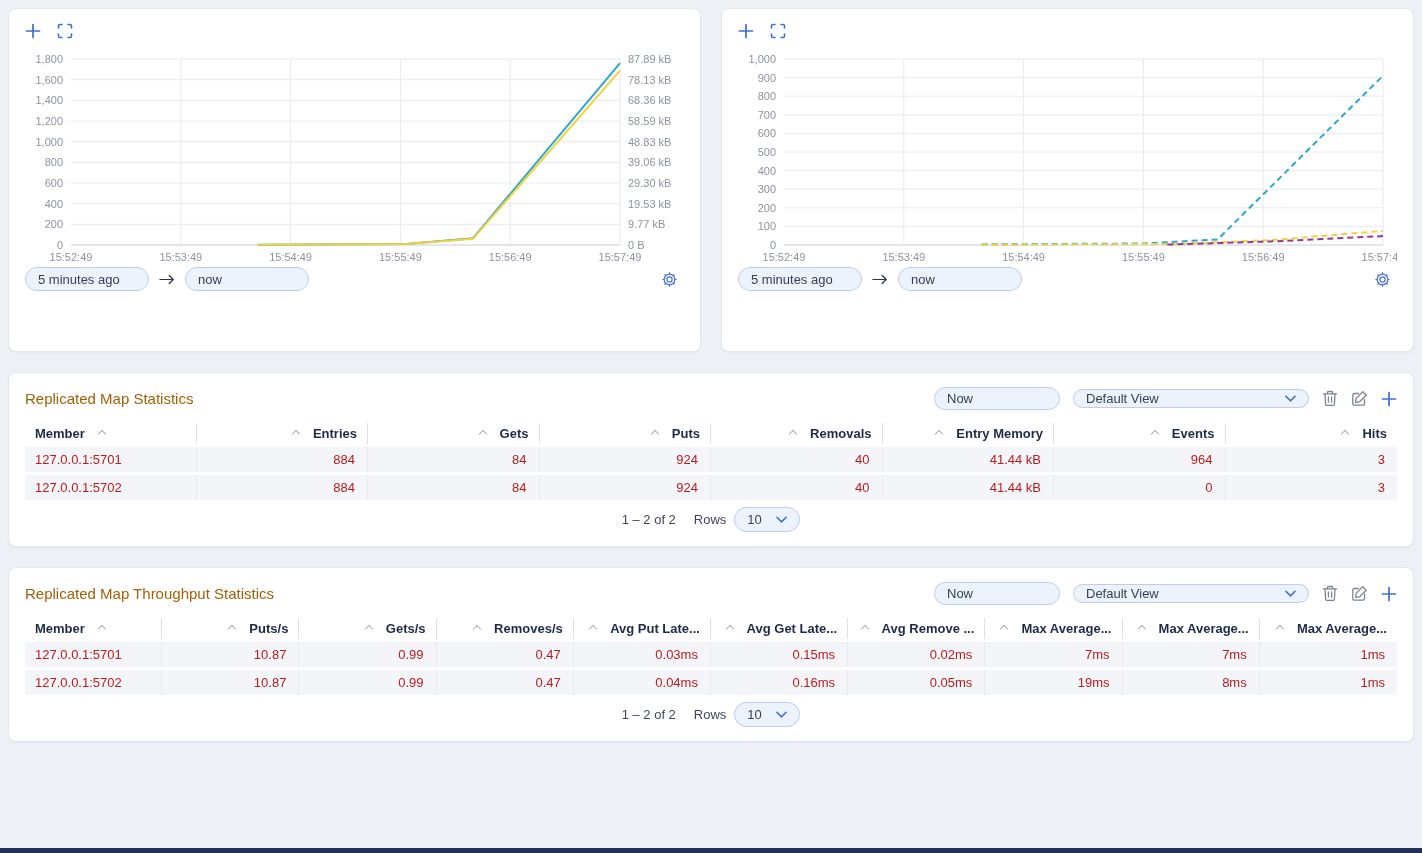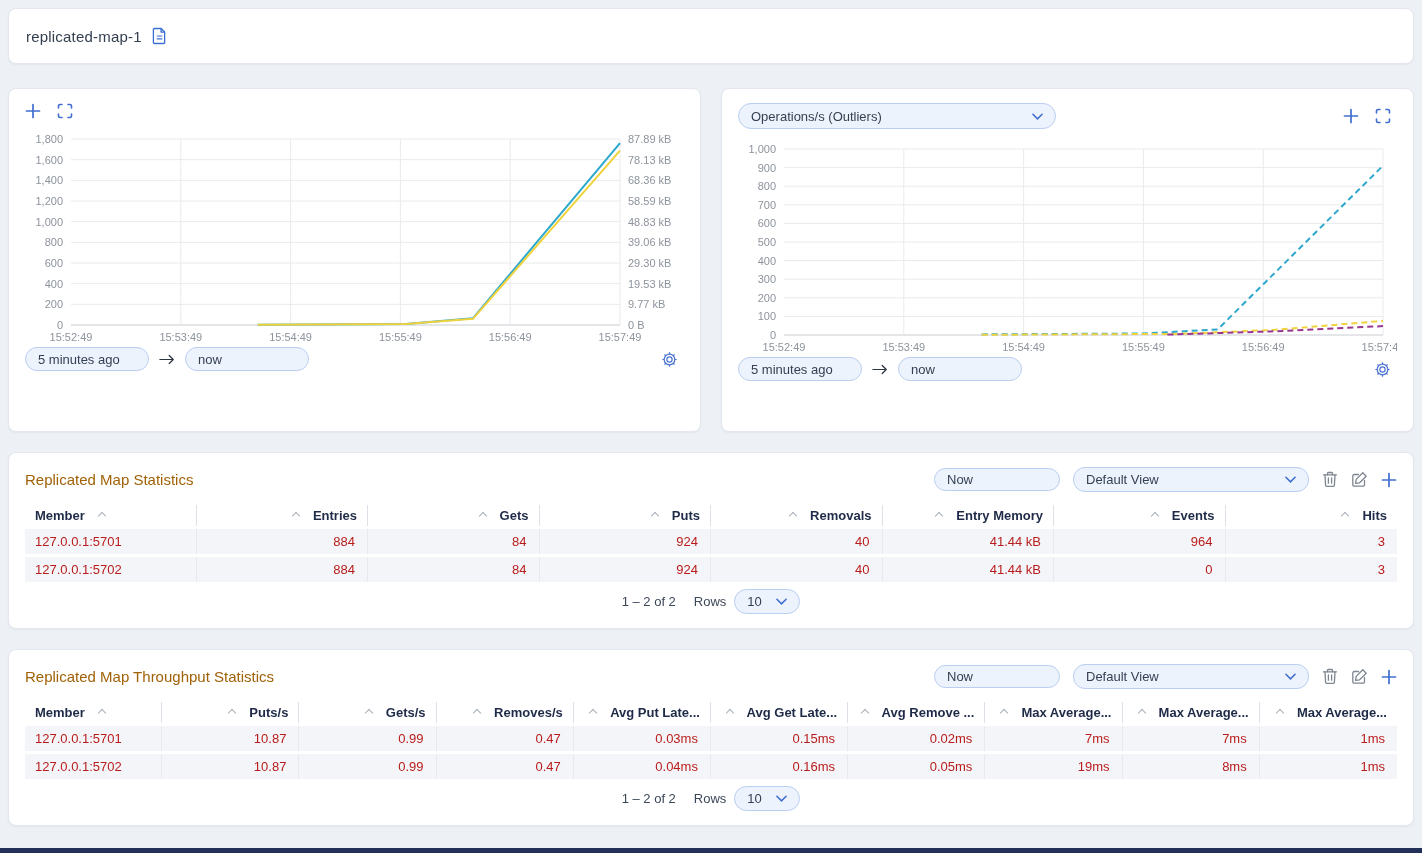--- a/index.html
+++ b/index.html
@@ -19,21 +19,21 @@
   .chart-plot{height:216px;width:100%}
   .chart-foot{display:flex;align-items:center;gap:8px;}
   .pill.input{width:124px;height:24px}
   .arrow{display:inline-flex;margin:0 2px}
   .gear{margin-left:auto;margin-right:6px}
   .table-card{padding:14px 16px 8px;margin-bottom:20px}
   .table-head{display:flex;align-items:center;margin-bottom:10px}
   .table-title{font-size:15px;color:#a16207}
   .table-controls{margin-left:auto;display:flex;align-items:center;gap:13px}
   .pill.now{width:126px;height:23px;border-radius:12px}
-  .pill.view{width:236px;height:25px;border-radius:12px}
+  .pill.view{width:236px;height:19px;border-radius:12px}
   table{width:100%;border-collapse:separate;border-spacing:0 3px;table-layout:fixed}
   th{font-size:13px;font-weight:700;color:#1e2a47;padding:3px 10px;border-right:1px solid #dde1e7;cursor:pointer}
   th:last-child{border-right:none}
   .hcell{display:flex;align-items:center;justify-content:flex-end;gap:14px}
   th.member .hcell{justify-content:flex-start}
   td{background:#f4f5f8;font-size:13px;color:#b91c1c;padding:5px 12px;text-align:right;border-right:1px solid #e7e9ee}
   td:last-child{border-right:none}
   td.member{text-align:left;padding-left:10px}
   .crt{width:6px;height:6px;border-left:1.4px solid #a9b0ba;border-top:1.4px solid #a9b0ba;transform:rotate(45deg);display:inline-block;flex:none}
   .pagination{display:flex;align-items:center;justify-content:center;gap:8px;margin-top:4px;font-size:13px;color:#3c4758;padding-bottom:6px}
@@ -41,30 +41,20 @@
   .pill.rows{width:66px;height:25px;border-radius:14px;justify-content:space-between}
   .bottom-bar{position:fixed;left:0;bottom:0;width:1422px;height:5px;background:#22305a}
   svg{flex:none}
   svg text{font-family:"Liberation Sans",sans-serif}
 </style>
 </head>
 <body>
 
 <div class="page">
 
-  <div class="card topbar">
-    <span class="topbar-title">replicated-map-1</span>
-    <span class="icon-btn">
-      <svg width="15" height="18" viewBox="0 0 16 19" fill="none" stroke="#3b6fd4" stroke-width="1.4" stroke-linejoin="round">
-        <path d="M2.5 1.5h7.2l3.8 3.8v11.2a1 1 0 0 1-1 1h-10a1 1 0 0 1-1-1V2.5a1 1 0 0 1 1-1z"></path>
-        <path d="M9.7 1.5v3.8h3.8"></path>
-        <path d="M5 9.5h6M5 12.5h6" stroke-width="1.2"></path>
-      </svg>
-    </span>
-  </div>
 
   <div class="charts-row">
 
     <section class="card chart-card">
       <div class="chart-head">
         <div class="head-icons">
           <span class="icon-btn">
             <svg width="16" height="16" viewBox="0 0 16 16" fill="none" stroke="#3f6fd0" stroke-width="1.7" stroke-linecap="round">
                 <path d="M8 1.5v13M1.5 8h13"></path>
               </svg>
@@ -141,26 +131,20 @@
             <circle cx="10" cy="10" r="3.1"></circle>
               <circle cx="10" cy="10" r="6.3"></circle>
             <path d="M10 1.6v2.1M10 16.3v2.1M1.6 10h2.1M16.3 10h2.1M4.1 4.1l1.5 1.5M14.4 14.4l1.5 1.5M15.9 4.1l-1.5 1.5M5.6 14.4l-1.5 1.5"></path>
           </svg>
         </span>
       </div>
     </section>
 
     <section class="card chart-card">
       <div class="chart-head">
-        <div class="pill select wide">
-          <span>Operations/s (Outliers)</span>
-          <svg width="11" height="7" viewBox="0 0 12 7" fill="none" stroke="#3f6fd0" stroke-width="1.7" stroke-linecap="round">
-              <path d="M1 1l5 5 5-5"></path>
-            </svg>
-        </div>
         <div class="head-icons">
           <span class="icon-btn">
             <svg width="16" height="16" viewBox="0 0 16 16" fill="none" stroke="#3f6fd0" stroke-width="1.7" stroke-linecap="round">
                 <path d="M8 1.5v13M1.5 8h13"></path>
               </svg>
           </span>
           <span class="icon-btn">
             <svg width="16" height="16" viewBox="0 0 16 16" fill="none" stroke="#3f6fd0" stroke-width="1.6" stroke-linecap="round">
               <path d="M1.5 5V3a1.5 1.5 0 0 1 1.5-1.5h2"></path>
                 <path d="M11 1.5h2A1.5 1.5 0 0 1 14.5 3v2"></path>

